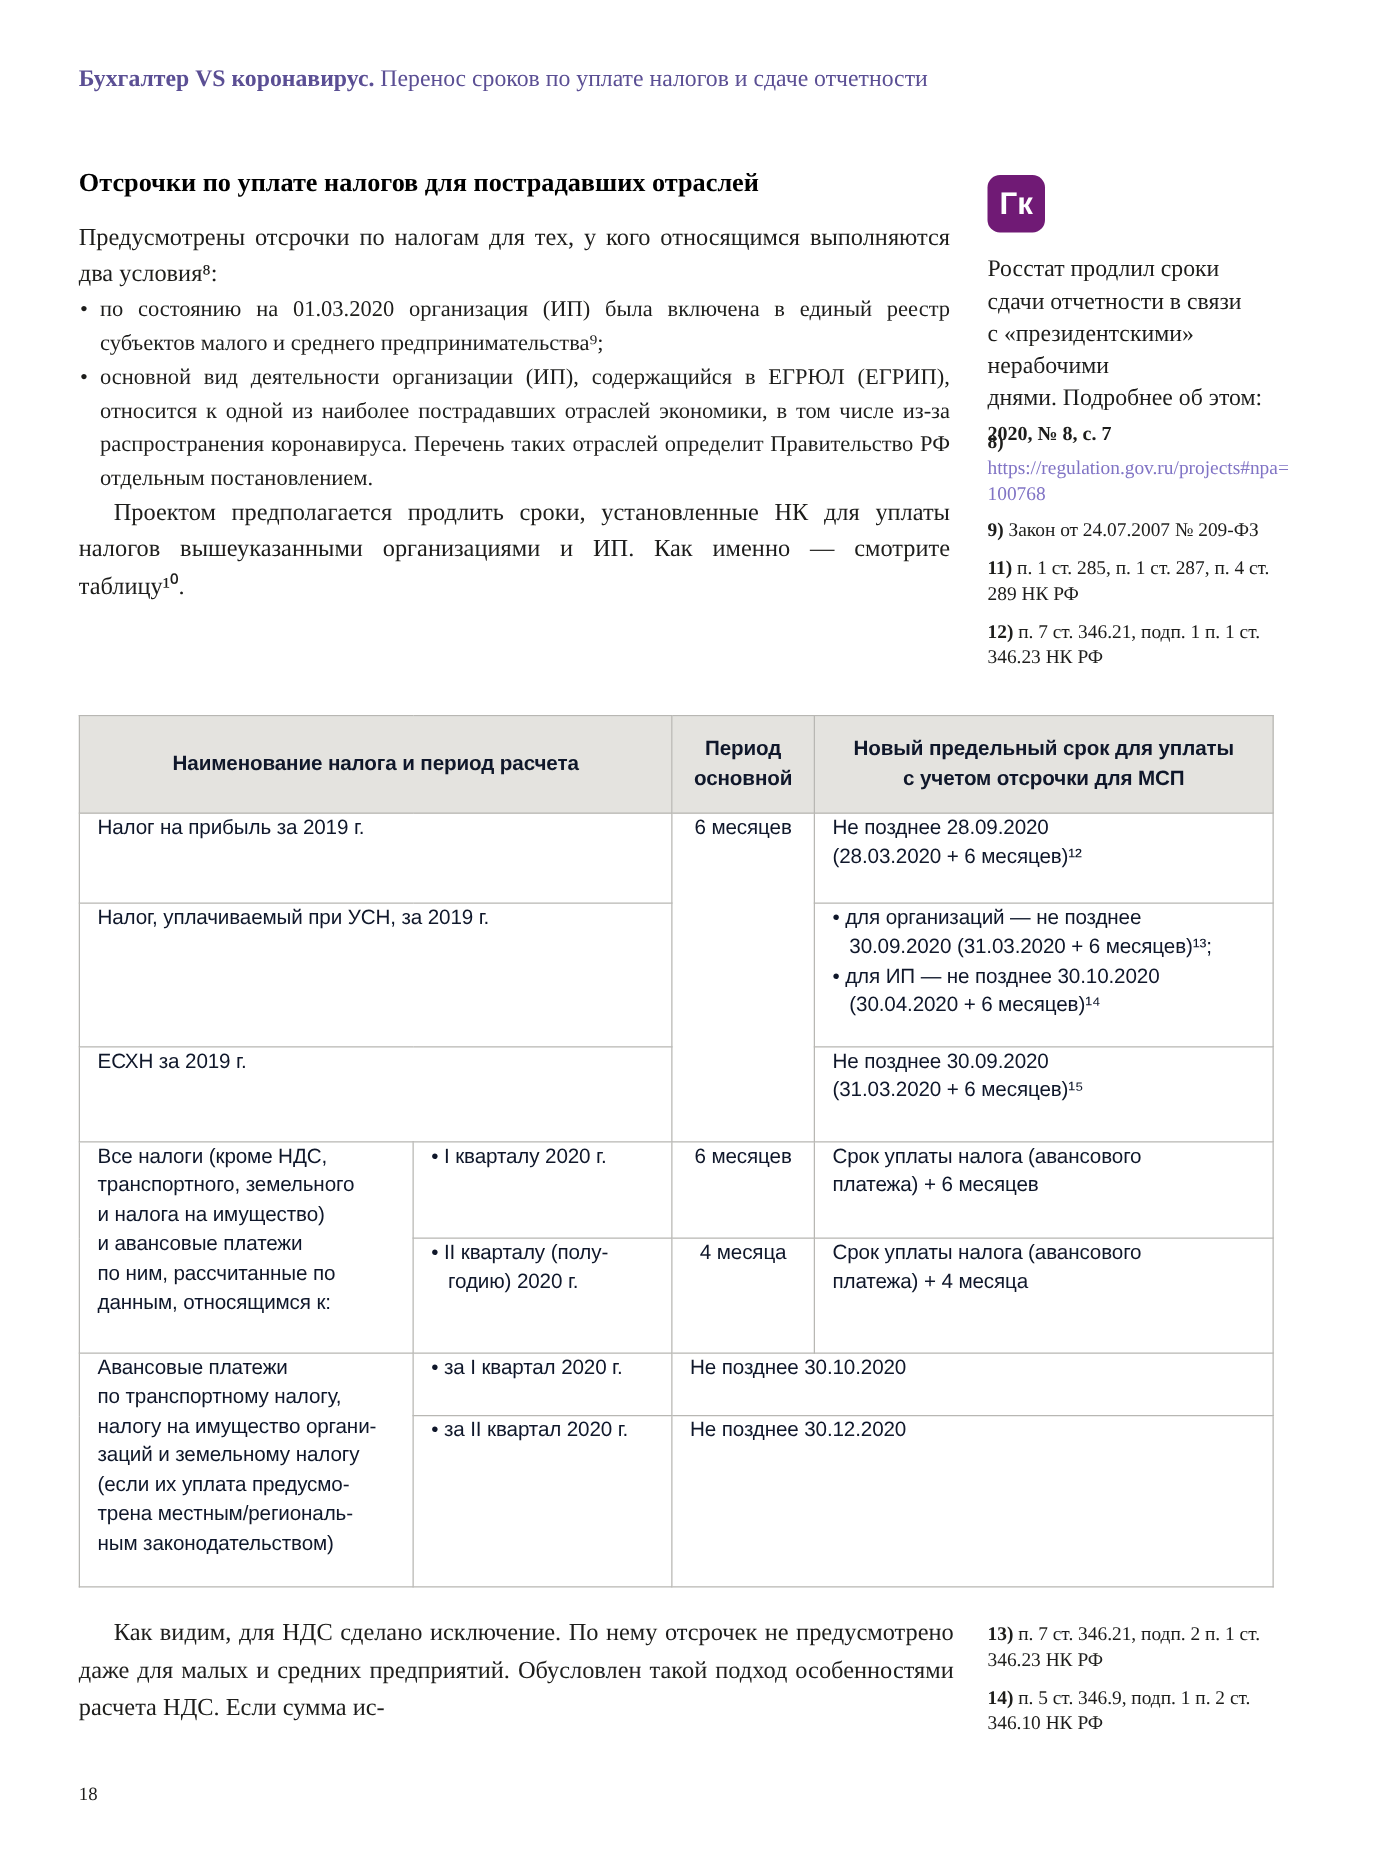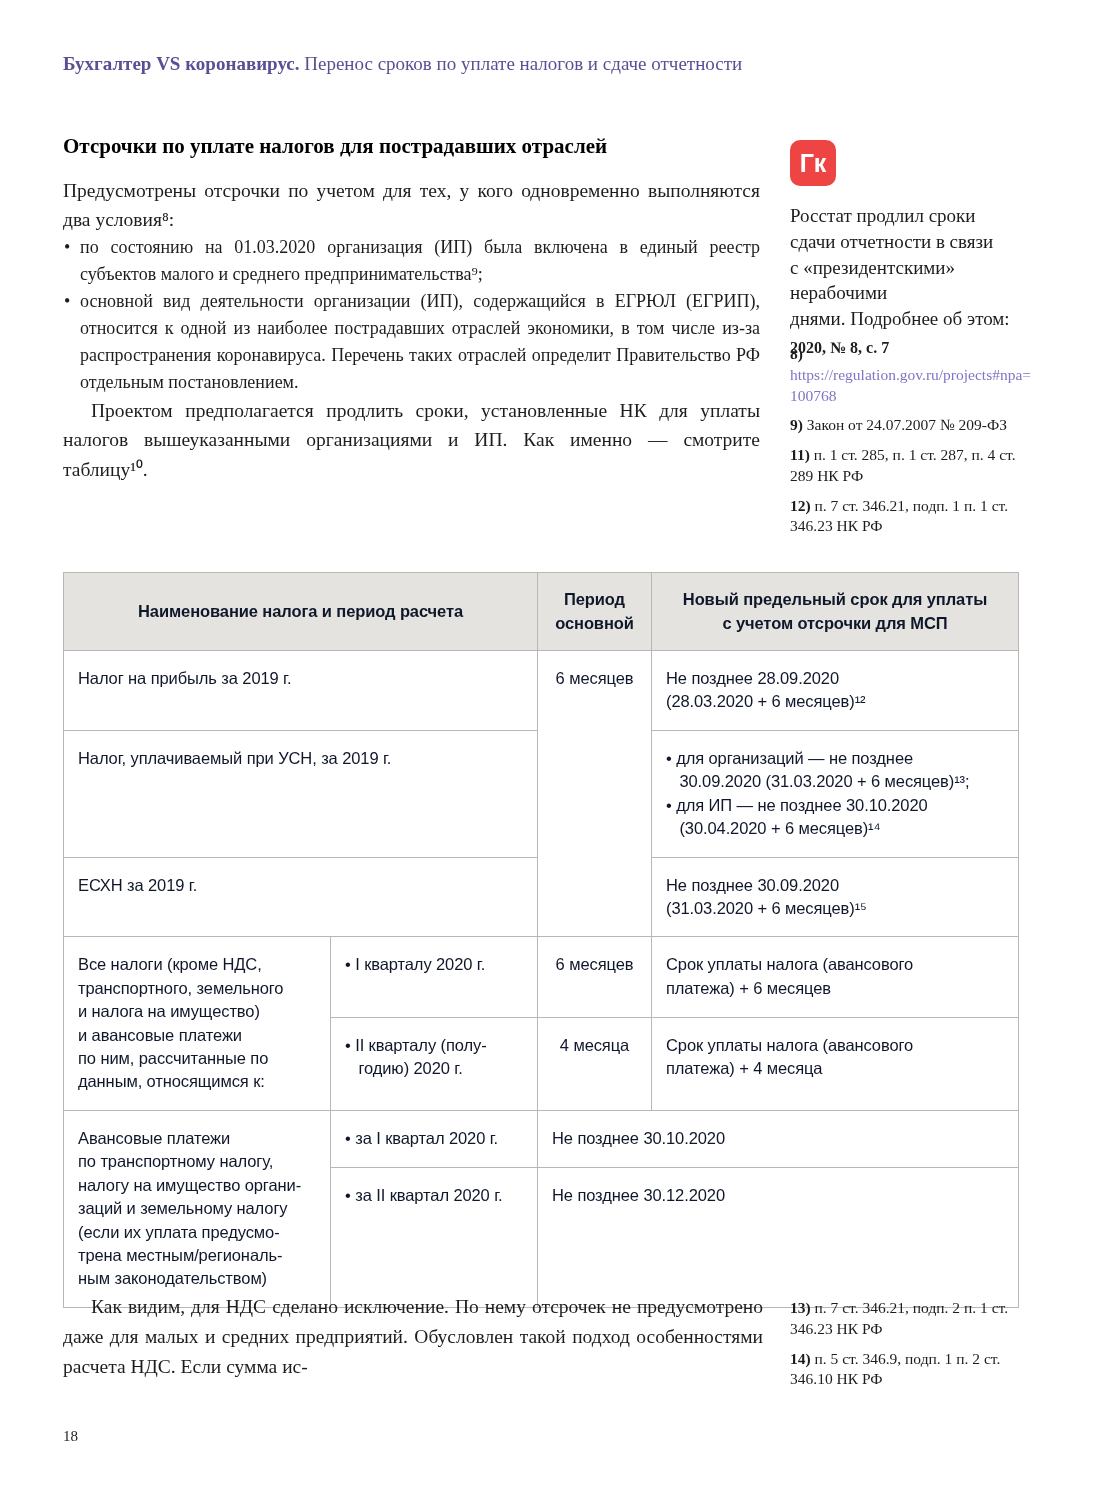--- a/index.html
+++ b/index.html
@@ -20,42 +20,42 @@
     font-weight:bold; color:#000; }
   p.body { margin:0; font-size:19.5px; line-height:1.5; text-align:justify; }
   ul.conds { margin:0; padding:0; list-style:none; }
   ul.conds li { position:relative; padding-left:17px; font-size:18px;
     line-height:1.5; text-align:justify; }
   ul.conds li::before { content:"•"; position:absolute; left:1px; top:0; }
   p.indent { text-indent:28px; }
 
   
   .sidebar-note { position:absolute; left:790px; top:140px; width:238px; }
-  .gk-logo { width:46px; height:46px; background:#ef4444; border-radius:10px;
+  .gk-logo { width:46px; height:46px; background:#701a75; border-radius:10px;
     display:flex; align-items:center; justify-content:center; margin-bottom:17px; }
   .gk-logo span { color:#ffffff; font-family:"Liberation Sans", sans-serif;
     font-weight:bold; font-size:25px; line-height:1; }
   .note-text { font-size:19px; line-height:1.36; white-space:pre-line; margin:0; }
   .note-ref { font-weight:bold; font-size:16px; margin-top:7px; }
 
   .footnotes { position:absolute; left:790px; width:246px;
     font-size:15.5px; line-height:1.34; }
   .footnotes.top { top:344px; }
   .footnotes.bottom { top:1298px; }
   .fn { margin-bottom:9px; }
   .fn b { font-weight:bold; color:#1d1d1b; }
   .fn .link { color:#8174c5; overflow-wrap:anywhere; cursor:pointer; }
 
   
   .tbl-wrap { position:absolute; left:63px; top:572px; }
   table.tbl { border-collapse:collapse; width:955px; table-layout:fixed;
     font-family:"Liberation Sans", sans-serif; font-size:16.5px;
     line-height:1.42; letter-spacing:-0.1px; color:#0f172a; }
   .cA{width:267px} .cB{width:207px} .cC{width:114px} .cD{width:367px}
-  .tbl th, .tbl td { border:1px solid #b8b7b3; padding:16px 14px;
+  .tbl th, .tbl td { border:1px solid #b8b7b3; padding:0 14px;
     vertical-align:top; text-align:left; }
   .tbl th { background:#e4e3df; font-weight:bold; text-align:center;
     vertical-align:middle; padding:12px 8px; white-space:pre-line; }
   .tbl td.center { text-align:center; }
   .tbl .pre { white-space:pre-wrap; }
   tr.hrow{height:78px} tr.r1{height:72px} tr.r2{height:115px} tr.r3{height:76px}
   tr.r4{height:77px} tr.r5{height:92px} tr.r6{height:50px} tr.r7{height:137px}
 
   
   .closing { position:absolute; left:63px; top:1292px; width:700px;
@@ -64,21 +64,21 @@
 </style>
 </head>
 <body>
 
 <div class="page-header">
   <span class="rubric">Бухгалтер VS коронавирус.</span><span> Перенос сроков по уплате налогов и сдаче отчетности</span>
 </div>
 
 <div class="main-col">
   <h1 class="title">Отсрочки по уплате налогов для пострадавших отраслей</h1>
-  <p class="body">Предусмотрены отсрочки по учетом для тех, у кого одновременно выполняются два условия⁸:</p>
+  <p class="body">Предусмотрены отсрочки по налогам для тех, у кого относящимся выполняются два условия⁸:</p>
   <ul class="conds">
     <li>по состоянию на 01.03.2020 организация (ИП) была включена в единый реестр субъектов малого и среднего предпринимательства⁹;</li>
     <li>основной вид деятельности организации (ИП), содержащийся в ЕГРЮЛ (ЕГРИП), относится к одной из наиболее пострадавших отраслей экономики, в том числе из-за распространения коронавируса. Перечень таких отраслей определит Правительство РФ отдельным постановлением.</li>
   </ul>
   <p class="body indent">Проектом предполагается продлить сроки, установленные НК для уплаты налогов вышеуказанными организациями и ИП. Как именно — смотрите таблицу¹⁰.</p>
 </div>
 
 <div class="sidebar-note">
   <div class="gk-logo">
     <span>Гк</span>

